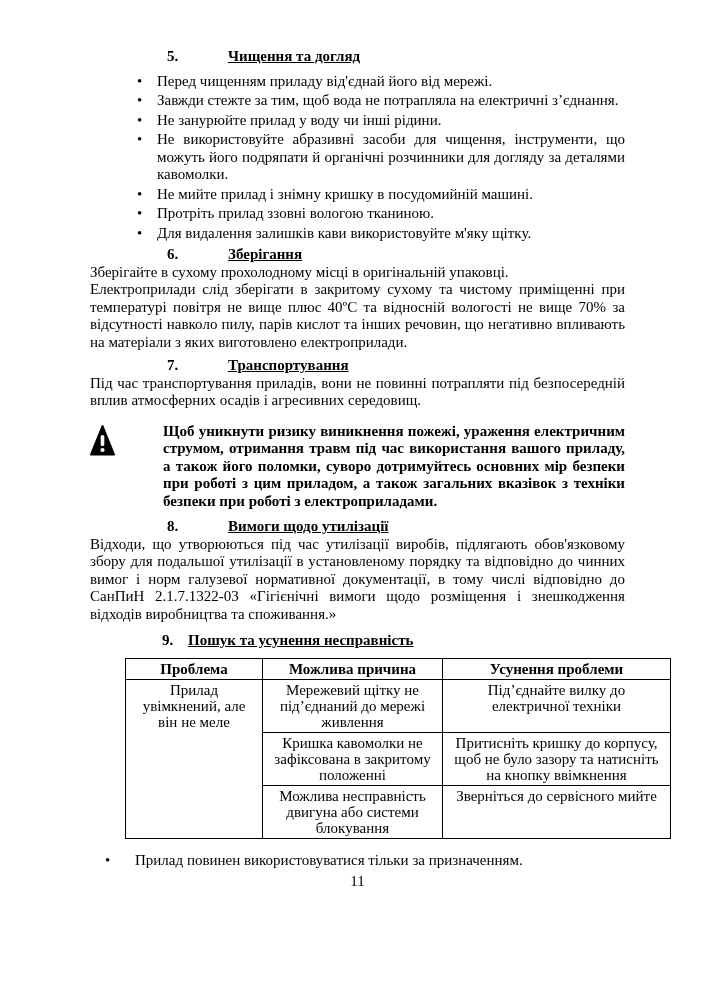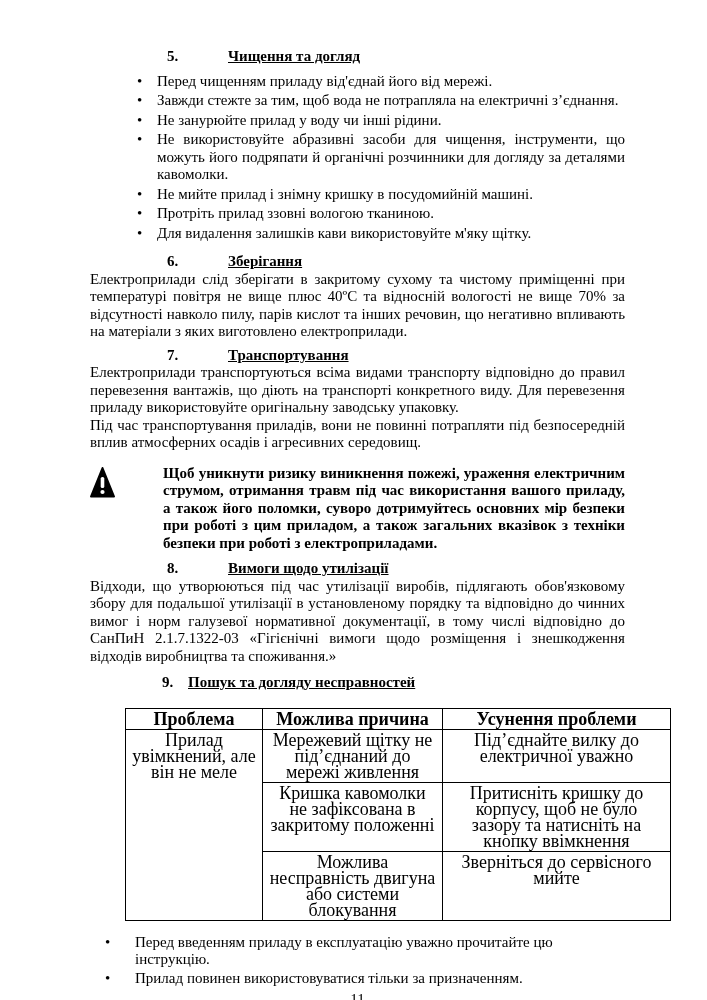--- a/index.html
+++ b/index.html
@@ -33,40 +33,40 @@
     text-align: justify;
     margin-bottom: 2px;
   }
   ul.blist li::before {
     content: "\2022";
     position: absolute; left: 47px; top: 0;
   }
 
   
   .para { text-align: justify; margin: 0; }
-  .sec6 .heading { margin-top: 11px; }
+  .sec6 .heading { margin-top: 4px; }
   .sec7 .heading { margin-top: 6px; }
   .sec8 .heading { margin-top: 8px; }
 
   
   .warning {
     display: flex;
     margin-top: 13px;
     font-weight: bold;
     gap: 43px;
   }
   .warning .wicon { flex: 0 0 30px; padding-top: 1px; }
   .warning .wtext { flex: 1; text-align: justify; line-height: 17.5px; }
 
   
   table.trouble {
     border-collapse: collapse;
-    margin: 16px 0 0 35px;
+    margin: 8px 0 0 35px;
     width: 545px;
-    font-size: 18px;
+    font-size: 15px;
     line-height: 16px;
     table-layout: fixed;
   }
   table.trouble col.c1 { width: 137px; }
   table.trouble col.c2 { width: 180px; }
   table.trouble col.c3 { width: 228px; }
   table.trouble th, table.trouble td {
     border: 1px solid #000;
     padding: 2px 6px;
     text-align: center;
@@ -102,28 +102,28 @@
         <li>Не мийте прилад і знімну кришку в посудомийній машині.</li>
         <li>Протріть прилад ззовні вологою тканиною.</li>
         <li>Для видалення залишків кави використовуйте м'яку щітку.</li>
       </ul>
     </div>
 
     <div class="sec6">
       <div class="heading h-std">
         <span class="hnum">6.</span><span class="htitle">Зберігання</span>
       </div>
+      <p class="para">Зберігайте в сухому прохолодному місці в оригінальній упаковці.</p>
       <p class="para">Електроприлади слід зберігати в закритому сухому та чистому приміщенні при температурі повітря не вище плюс 40ºС  та відносній вологості не вище 70% за відсутності навколо пилу, парів кислот та інших речовин, що негативно впливають на матеріали з яких виготовлено електроприлади.</p>
     </div>
 
     <div class="sec7">
       <div class="heading h-std">
         <span class="hnum">7.</span><span class="htitle">Транспортування</span>
       </div>
-      <p class="para">Електроприлади транспортуються всіма видами транспорту відповідно до правил перевезення вантажів, що діють на транспорті конкретного виду. Для перевезення приладу використовуйте оригінальну заводську упаковку.</p>
       <p class="para">Під час транспортування приладів, вони не повинні потрапляти під безпосередній вплив атмосферних осадів і агресивних середовищ.</p>
     </div>
 
     <div class="warning">
       <span class="wicon">
         <svg width="25" height="33" viewBox="0 0 25 33" aria-hidden="true">
           <path d="M12.5 2 L24 30.5 L1 30.5 Z" fill="#000" stroke="#000" stroke-width="2" stroke-linejoin="round"></path>
           <rect x="10.7" y="11" width="3.6" height="11" rx="1.6" fill="#fff"></rect>
           <circle cx="12.5" cy="26" r="2.1" fill="#fff"></circle>
         </svg>
@@ -133,54 +133,53 @@
 
     <div class="sec8">
       <div class="heading h-std">
         <span class="hnum">8.</span><span class="htitle">Вимоги щодо утилізації</span>
       </div>
       <p class="para">Відходи, що утворюються під час утилізації виробів, підлягають обов'язковому збору для подальшої утилізації в установленому порядку та відповідно до чинних вимог і норм галузевої нормативної документації, в тому числі відповідно до СанПиН 2.1.7.1322-03 «Гігієнічні вимоги щодо розміщення і знешкодження відходів виробництва та споживання.»</p>
     </div>
 
     <div class="sec9">
       <div class="heading h-nine">
-        <span class="hnum">9.</span><span class="htitle">Пошук та догляду несправностей</span>
+        <span class="hnum">9.</span><span class="htitle">Пошук та усунення несправність</span>
       </div>
       <table class="trouble">
         <colgroup>
             <col class="c1">
             <col class="c2">
             <col class="c3">
           </colgroup>
         <tbody>
           <tr>
             <th>Проблема</th>
             <th>Можлива причина</th>
             <th>Усунення проблеми</th>
           </tr>
           <tr>
             <td rowspan="3">Прилад увімкнений, але він не меле</td>
             <td>Мережевий щітку не під’єднаний до мережі живлення</td>
-            <td>Під’єднайте вилку до електричної уважно</td>
+            <td>Під’єднайте вилку до електричної техніки</td>
           </tr>
           <tr>
             <td>Кришка кавомолки не зафіксована в закритому положенні</td>
             <td>Притисніть кришку до корпусу, щоб не було зазору та натисніть на кнопку ввімкнення</td>
           </tr>
           <tr>
             <td>Можлива несправність двигуна або системи блокування</td>
             <td>Зверніться до сервісного мийте</td>
           </tr>
         </tbody>
       </table>
     </div>
 
     <div class="sec10">
       <ul class="blist10">
-        <li>Перед введенням приладу в експлуатацію уважно прочитайте цю інструкцію.</li>
         <li>Прилад повинен використовуватися тільки за призначенням.</li>
       </ul>
     </div>
 
     <div class="page-number">11</div>
 
   </div>
 </div>
 
 </body></html>

